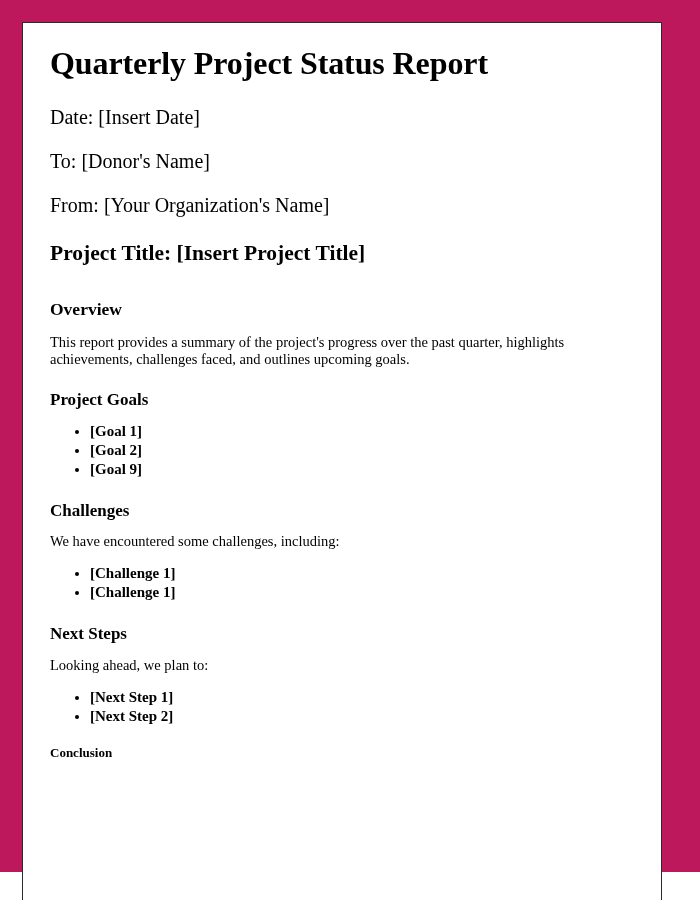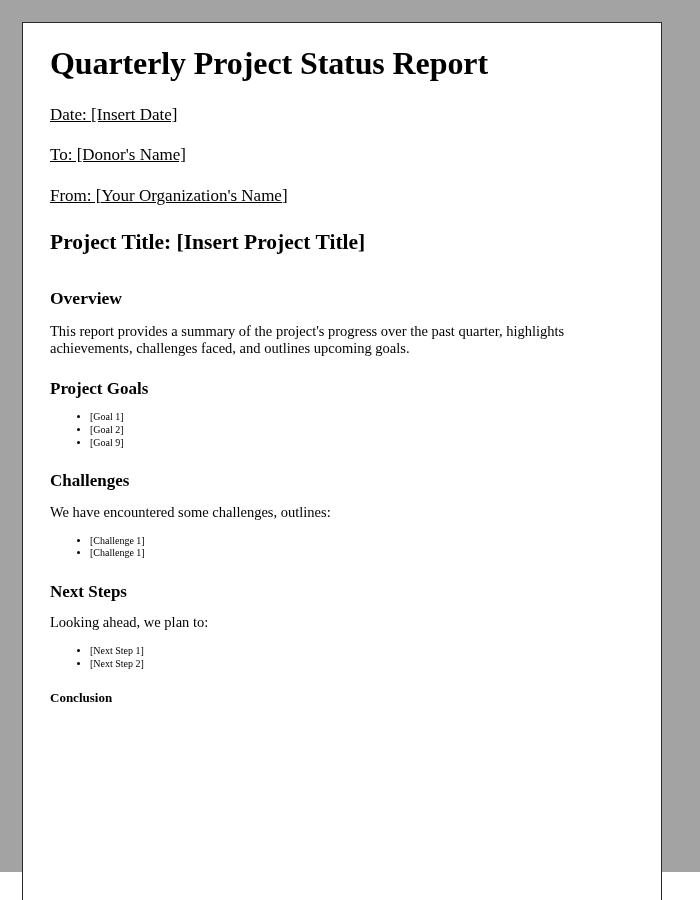--- a/index.html
+++ b/index.html
@@ -12,21 +12,21 @@
     height: 900px;
     overflow: hidden;
     font-family: "Liberation Serif", "DejaVu Serif", serif;
     color: #000000;
   }
 
   #page-wrap {
     position: relative;
     width: 700px;
     height: 872px;
-    background: #a3a3a3;
+    background: #be185d;
   }
 
   
   .doc-page {
     position: absolute;
     left: 22px;
     top: 22px;
     width: 640px;
     height: 920px;           
     box-sizing: border-box;
@@ -42,24 +42,23 @@
   
   .doc-title {
     font-size: 32px;
     font-weight: bold;
     line-height: 1.18;
     margin: 0 0 22px 0;
     letter-spacing: -0.1px;
   }
 
   .meta-line {
-    font-size: 17px;
+    font-size: 20px;
     line-height: 1.2;
     margin: 0 0 20px 0;
-    text-decoration: underline;
   }
 
   .project-title {
     font-size: 21.5px;
     font-weight: bold;
     line-height: 1.2;
     margin: 24px 0 32px 0;
   }
 
   .sec-head {
@@ -82,24 +81,25 @@
     margin: 0 0 14px 0;
     max-width: 576px;
   }
 
   ul.bullets {
     list-style-type: disc;
     margin: 0 0 18px 0;
     padding-left: 40px;
   }
   ul.bullets li {
-    font-size: 10px;
+    font-size: 15px;
     line-height: 1.26;
     margin: 0;
     padding: 0;
+    font-weight: bold;
   }
 
   .sec-block { margin: 0; }
 
   .conclusion-head {
     font-size: 13px;
     font-weight: bold;
     line-height: 1.2;
     margin: 20px 0 0 0;
   }
@@ -132,21 +132,21 @@
         <ul class="bullets">
           <li>[Goal 1]</li>
           <li>[Goal 2]</li>
           <li>[Goal 9]</li>
         </ul>
       </section>
 
 
       <section class="sec-block">
         <h4 class="sub-head">Challenges</h4>
-        <p class="para">We have encountered some challenges, outlines:</p>
+        <p class="para">We have encountered some challenges, including:</p>
         <ul class="bullets">
           <li>[Challenge 1]</li>
           <li>[Challenge 1]</li>
         </ul>
       </section>
 
       <section class="sec-block">
         <h4 class="sub-head">Next Steps</h4>
         <p class="para">Looking ahead, we plan to:</p>
         <ul class="bullets">

